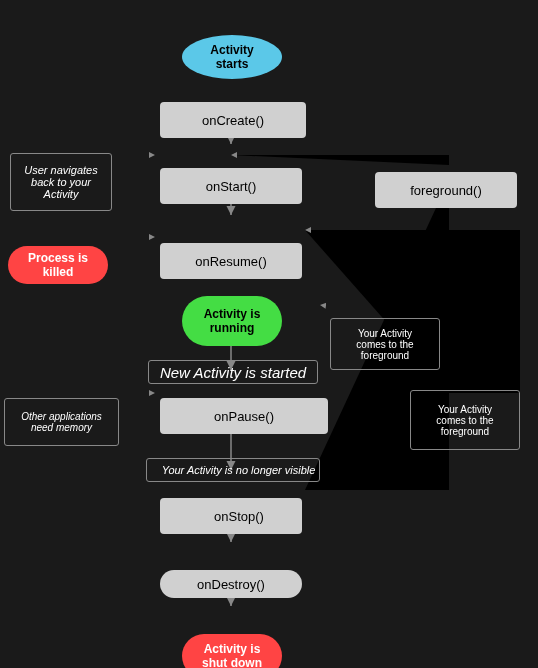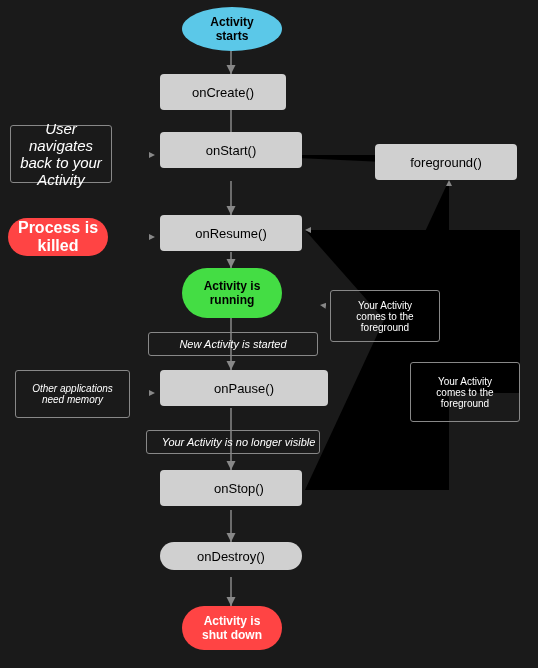--- a/index.html
+++ b/index.html
@@ -11,20 +11,21 @@
       overflow: hidden;
       font-family: Arial, sans-serif;
     }
 
     .node {
       position: absolute;
       display: flex;
       align-items: center;
       justify-content: center;
       text-align: center;
+      margin-top: 28px;
     }
 
     .rounded-rect {
       background: #d0d0d0;
       border-radius: 4px;
       color: #000;
       font-size: 13px;
     }
 
     .oval-blue {
@@ -120,42 +121,42 @@
 
   <polyline points="395,315 320,305" marker-end="url(#arr)"></polyline>
 
 </svg>
 
 <div class="node oval-blue" style="left:182px; top:7px; width:100px; height:44px;">
   <span style="white-space:pre-line; font-size:12px;">Activity
 starts</span>
 </div>
 
-<div class="node rounded-rect" style="left:160px; top:74px; width:126px; height:36px;">
+<div class="node rounded-rect" style="left:160px; top:74px; width:146px; height:36px;">
   <span>onCreate()</span>
 </div>
 
-<div class="node rounded-rect" style="left:160px; top:132px; width:142px; height:36px;">
+<div class="node rounded-rect" style="left:160px; top:140px; width:142px; height:36px;">
   <span>onStart()</span>
 </div>
 
 <div class="node rounded-rect" style="left:375px; top:144px; width:142px; height:36px;">
   <span>foreground()</span>
 </div>
 
 <div class="node rounded-rect" style="left:160px; top:215px; width:142px; height:36px;">
   <span>onResume()</span>
 </div>
 
 <div class="node oval-green" style="left:182px; top:268px; width:100px; height:50px; border-radius:25px;">
   <span style="white-space:pre-line; font-size:12px;">Activity is
 running</span>
 </div>
 
-<div class="node label-plain" style="left:148px; top:332px; width:170px; height:24px; font-size:11px; font-style:italic; color:#fff;">
+<div class="node label-plain" style="left:148px; top:332px; width:170px; height:24px; font-size:15px; font-style:italic; color:#fff;">
   <span>New Activity is started</span>
 </div>
 
 <div class="node label-plain" style="left:330px; top:290px; width:110px; height:52px; font-size:10px; color:#fff;">
   <span style="white-space:pre-line;">Your Activity
 comes to the
 foreground</span>
 </div>
 
 <div class="node rounded-rect" style="left:160px; top:370px; width:168px; height:36px;">
@@ -172,32 +173,32 @@
 
 <div class="node rounded-rect" style="left:160px; top:542px; width:142px; height:28px;border-radius:16px;">
   <span>onDestroy()</span>
 </div>
 
 <div class="node oval-red" style="left:182px; top:606px; width:100px; height:44px;">
   <span style="white-space:pre-line; font-size:12px;">Activity is
 shut down</span>
 </div>
 
-<div class="node label-plain" style="left:10px; top:125px; width:102px; height:58px; font-size:15px; color:#fff; font-style:italic;">
+<div class="node label-plain" style="left:10px; top:125px; width:102px; height:58px; font-size:11px; color:#fff; font-style:italic;">
   <span style="white-space:pre-line;">User navigates
 back to your
 Activity</span>
 </div>
 
 <div class="node oval-red" style="left:8px; top:218px; width:100px; height:38px;">
-  <span style="white-space:pre-line; font-size:16px;">Process is
+  <span style="white-space:pre-line; font-size:12px;">Process is
 killed</span>
 </div>
 
-<div class="node label-plain" style="left:15px; top:370px; width:115px; height:48px; font-size:10px; color:#fff; font-style:italic;">
+<div class="node label-plain" style="left:4px; top:370px; width:115px; height:48px; font-size:10px; color:#fff; font-style:italic;">
   <span style="white-space:pre-line;">Other applications
 need memory</span>
 </div>
 
 <div class="node label-plain" style="left:410px; top:362px; width:110px; height:60px; font-size:10px; color:#fff;">
   <span style="white-space:pre-line;">Your Activity
 comes to the
 foreground</span>
 </div>
 

